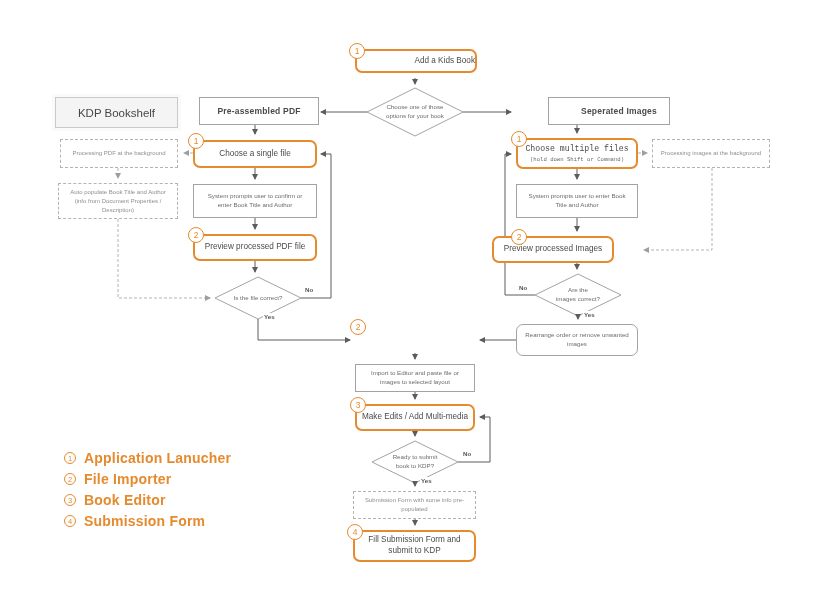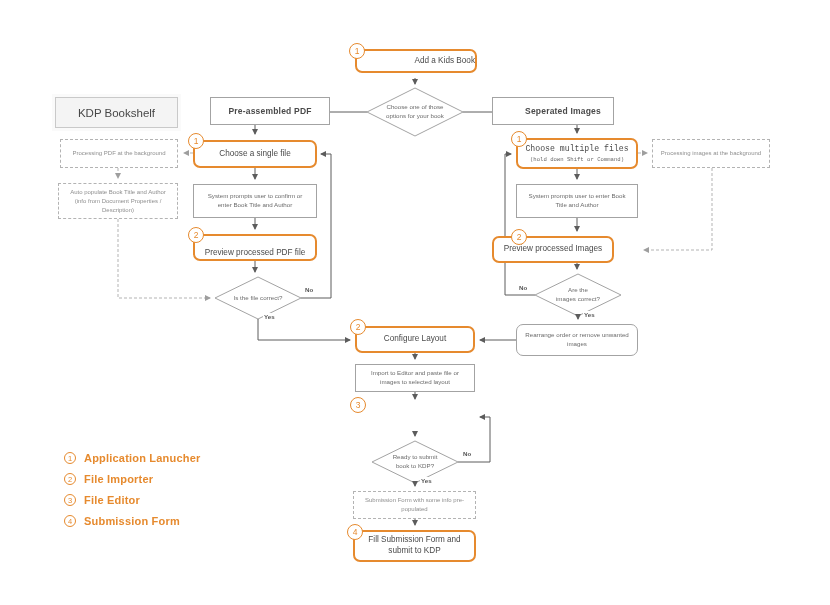--- a/index.html
+++ b/index.html
@@ -22,21 +22,21 @@
   .badge{position:absolute;z-index:3;width:14px;height:14px;border-radius:50%;background:#fff;
          border:1.5px solid #e68a2e;color:#e68a2e;font-size:8.5px;display:flex;align-items:center;
          justify-content:center;font-weight:normal;}
   .yn{position:absolute;z-index:3;font-size:6.2px;font-weight:bold;color:#555;background:#fff;padding:0 1px;}
   .titlebox{background:#f4f4f4;border:1px solid #c9c9c9;box-shadow:0 0 0 3px #fafafa;
             font-size:11.5px;color:#474747;}
   .legend{position:absolute;left:64px;top:451px;z-index:2;display:flex;flex-direction:column;gap:7px;}
   .legend .lrow{display:flex;align-items:center;gap:8px;height:14px;}
   .legend .lcirc{width:12px;height:12px;border-radius:50%;border:1.3px solid #e68a2e;color:#e68a2e;
                  font-size:7.5px;display:flex;align-items:center;justify-content:center;background:#fff;box-sizing:border-box;}
-  .legend .ltext{font-size:11px;font-weight:bold;color:#e68a2e;letter-spacing:.2px;}
+  .legend .ltext{font-size:14px;font-weight:bold;color:#e68a2e;letter-spacing:.2px;}
 </style>
 </head>
 <body>
 
 <div class="canvas">
 
   <svg class="wires" width="830" height="605">
     <defs>
       <marker id="mA" markerWidth="7" markerHeight="7" refX="5" refY="3" orient="auto">
         <path d="M0,0 L6,3 L0,6 Z" fill="#5c5c5c"></path>
@@ -96,45 +96,45 @@
   </div>
   <div class="badge" style="left:349px;top:43px;">
     <span>1</span>
   </div>
 
   <div class="dia" style="left:370px;top:98px;width:90px;height:28px;">
     <span>Choose one of those</span>
     <span>options for your book</span>
   </div>
 
-  <div class="node box hdr" style="left:210px;top:97px;width:120px;height:28px;">
+  <div class="node box hdr" style="left:199px;top:97px;width:120px;height:28px;">
     <span>Pre-assembled PDF</span>
   </div>
-  <div class="node box hdr" style="left:492px;top:97px;width:122px;height:28px;padding-left:20px;">
+  <div class="node box hdr" style="left:548px;top:97px;width:122px;height:28px;padding-left:20px;">
     <span>Seperated Images</span>
   </div>
 
   <div class="node dbox" style="left:60px;top:139px;width:118px;height:29px;">
     <span>Processing PDF at the background</span>
   </div>
   <div class="node obox" style="left:193px;top:140px;width:124px;height:28px;">
     <span>Choose a single file</span>
   </div>
   <div class="badge" style="left:188px;top:133px;">
     <span>1</span>
   </div>
 
   <div class="node dbox" style="left:58px;top:183px;width:120px;height:36px;">
     <span>Auto populate Book Title and Author</span>
     <span>(info from Document Properties / Description)</span>
   </div>
   <div class="node box sm" style="left:193px;top:184px;width:124px;height:34px;">
     <span>System prompts user to confirm or enter Book Title and Author</span>
   </div>
-  <div class="node obox" style="left:193px;top:234px;width:124px;height:27px;justify-content:flex-end;">
+  <div class="node obox" style="left:193px;top:234px;width:124px;height:27px;">
     <span>Preview processed PDF file</span>
   </div>
   <div class="badge" style="left:188px;top:227px;">
     <span>2</span>
   </div>
 
   <div class="dia" style="left:216px;top:290px;width:84px;height:16px;">
     <span>Is the file correct?</span>
   </div>
   <span class="yn" style="left:304px;top:286px;">No</span>
@@ -161,34 +161,34 @@
     <span>2</span>
   </div>
 
   <div class="dia" style="left:538px;top:281px;width:80px;height:28px;">
     <span>Are the</span>
     <span>images correct?</span>
   </div>
   <span class="yn" style="left:518px;top:284px;">No</span>
   <span class="yn" style="left:583px;top:311px;">Yes</span>
 
-  <div class="node obox" style="left:355px;top:326px;width:120px;height:27px;">
-    <span>Configure Layout</span>
-  </div>
   <div class="badge" style="left:350px;top:319px;">
     <span>2</span>
   </div>
   <div class="node rbox" style="left:516px;top:324px;width:122px;height:32px;">
     <span>Rearrange order or remove unwanted images</span>
   </div>
 
   <div class="node box sm" style="left:355px;top:364px;width:120px;height:28px;">
     <span>Import to Editor and paste file or images to selected layout</span>
   </div>
 
+  <div class="node obox" style="left:355px;top:404px;width:120px;height:27px;">
+    <span>Make Edits / Add Multi-media</span>
+  </div>
   <div class="badge" style="left:350px;top:397px;">
     <span>3</span>
   </div>
 
   <div class="dia" style="left:375px;top:448px;width:80px;height:28px;">
     <span>Ready to submit</span>
     <span>book to KDP?</span>
   </div>
   <span class="yn" style="left:462px;top:450px;">No</span>
   <span class="yn" style="left:420px;top:477px;">Yes</span>
@@ -215,21 +215,21 @@
     <div class="lrow">
       <span class="lcirc">
         <span>2</span>
       </span>
       <span class="ltext">File Importer</span>
     </div>
     <div class="lrow">
       <span class="lcirc">
         <span>3</span>
       </span>
-      <span class="ltext">File Editor</span>
+      <span class="ltext">Book Editor</span>
     </div>
     <div class="lrow">
       <span class="lcirc">
         <span>4</span>
       </span>
       <span class="ltext">Submission Form</span>
     </div>
   </div>
 
 </div>

